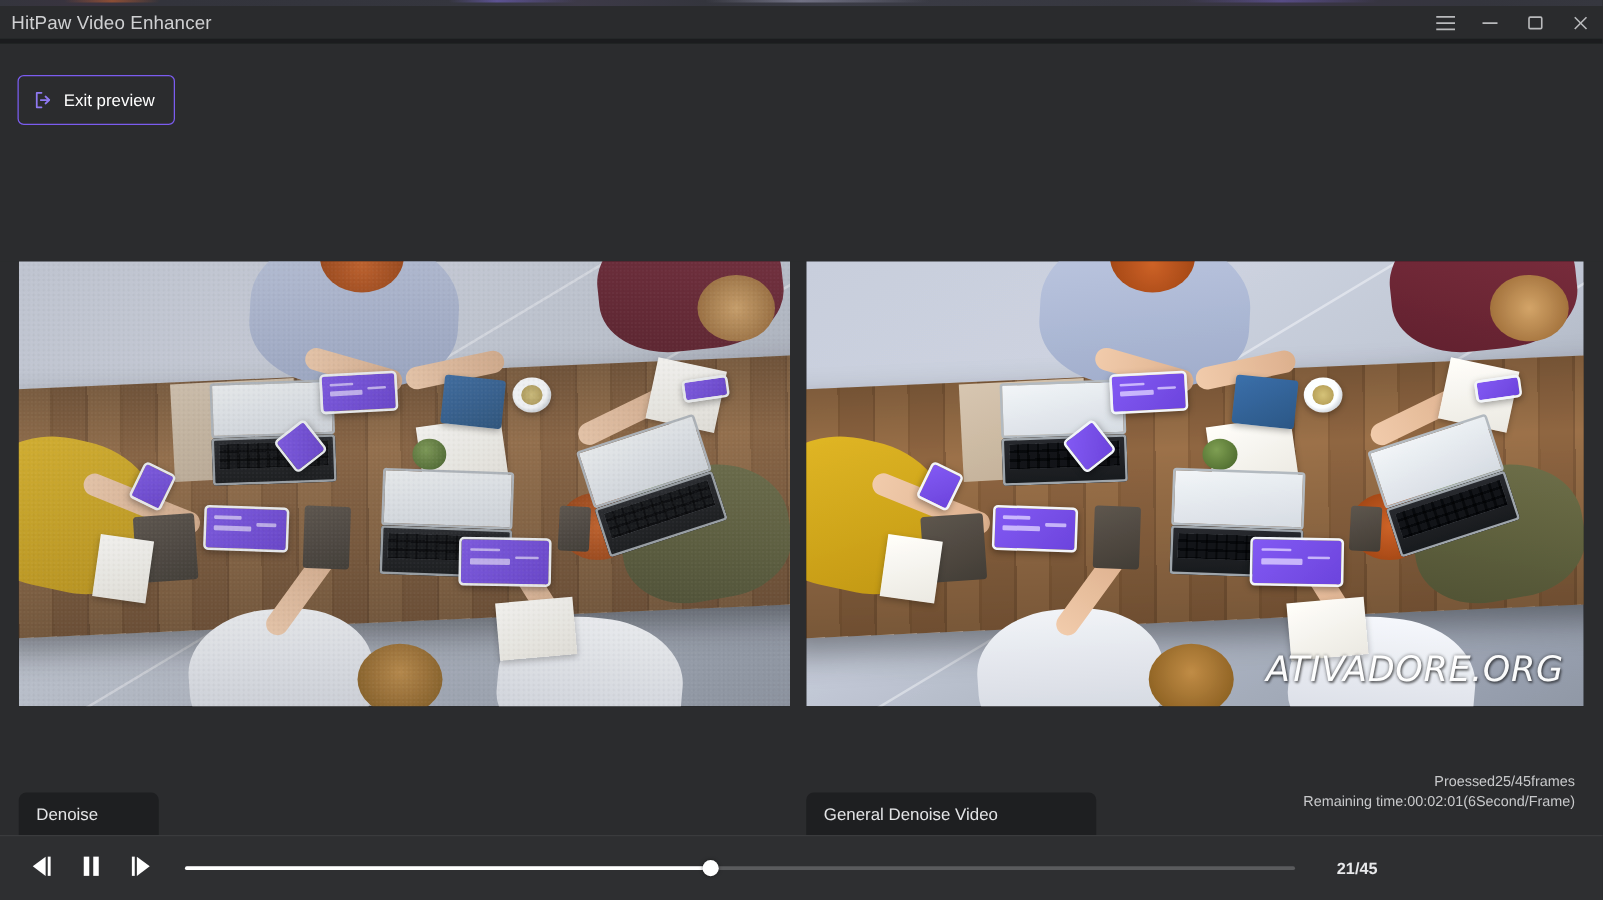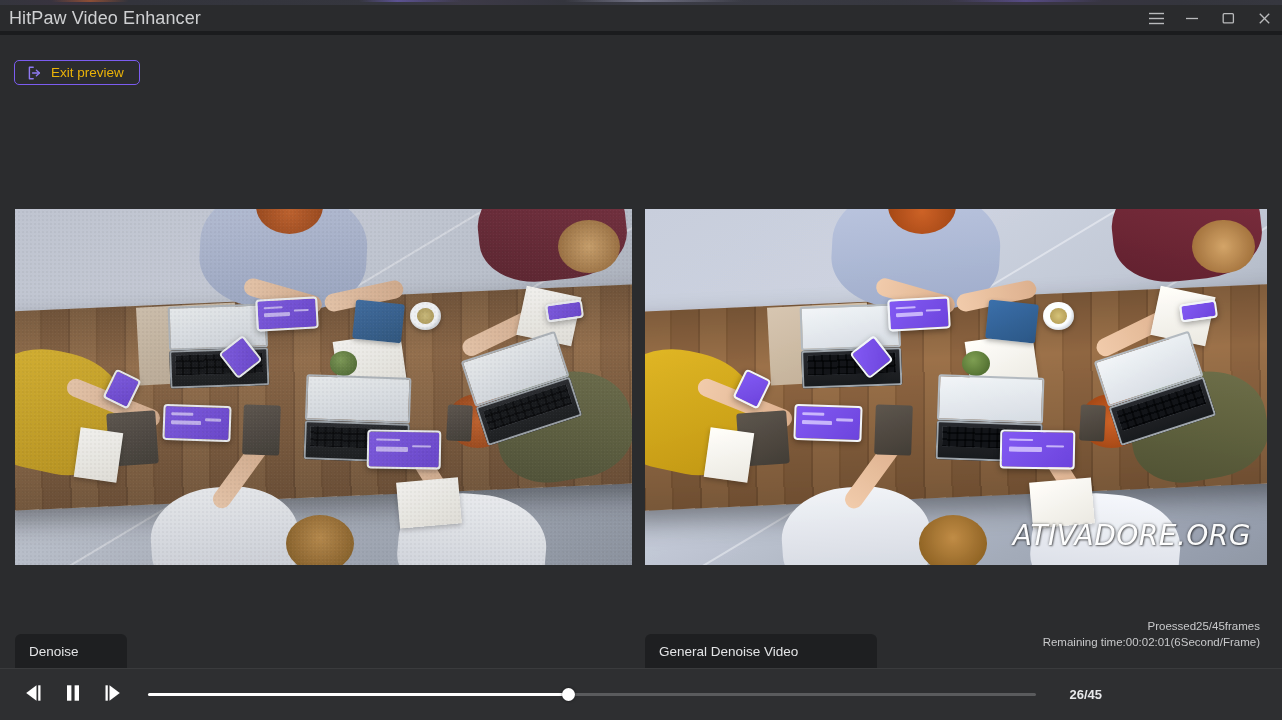--- a/index.html
+++ b/index.html
@@ -28,21 +28,21 @@
   }
 
   
   .titlebar {
     position: absolute; left: 0; top: 5px; width: 1282px; height: 26px;
     background: #2a2b2d;
     display: flex; align-items: center;
   }
   .app-title {
     margin-left: 9px;
-    font-size: 18px; color: #cfd0d2; letter-spacing: .1px;
+    font-size: 15px; color: #cfd0d2; letter-spacing: .1px;
     white-space: nowrap;
   }
   .win-controls {
     margin-left: auto; display: flex; align-items: center; height: 26px;
   }
   .win-btn {
     width: 36px; height: 26px;
     display: flex; align-items: center; justify-content: center;
     color: #b9babc;
   }
@@ -53,26 +53,26 @@
     background: #1b1c1e;
   }
 
   
   .toolbar {
     position: absolute; left: 0; top: 35px; width: 1282px; height: 174px;
     background: #2b2c2e;
   }
   .exit-preview {
     position: absolute; left: 14px; top: 25px;
-    height: 25px; padding: 0 15px 0 12px;
+    height: 40px; padding: 0 15px 0 12px;
     display: flex; align-items: center; gap: 8px;
     background: transparent;
     border: 1px solid #7b5cf0;
     border-radius: 5px;
-    color: #eab308; font-size: 13.5px;
+    color: #ffffff; font-size: 13.5px;
     cursor: pointer; user-select: none;
   }
   .exit-preview .ico { width: 16px; height: 16px; display: block; }
 
   
   .stage {
     position: absolute; left: 0; top: 209px; width: 1282px; height: 356px;
   }
   .pane {
     position: absolute; top: 0; height: 356px; overflow: hidden;
@@ -579,15 +579,15 @@
       </span>
     </button>
   </div>
 
   <div class="seek-wrap">
     <div class="seek-track"></div>
     <div class="seek-fill" style="width: 47.3%;"></div>
     <div class="seek-knob" style="left: 47.3%;"></div>
   </div>
 
-  <div class="frame-count">26/45</div>
+  <div class="frame-count">21/45</div>
 
 </div>
 
 </body></html>

